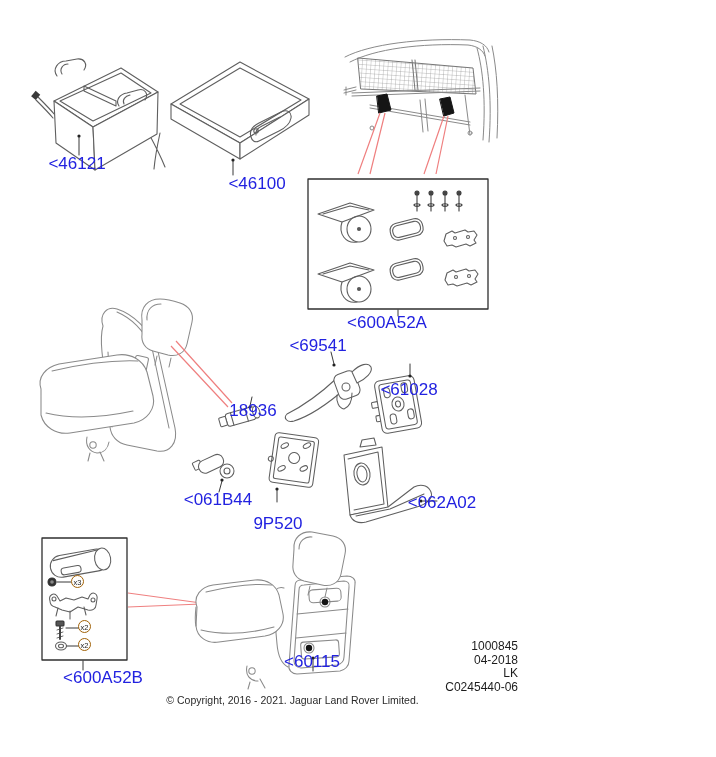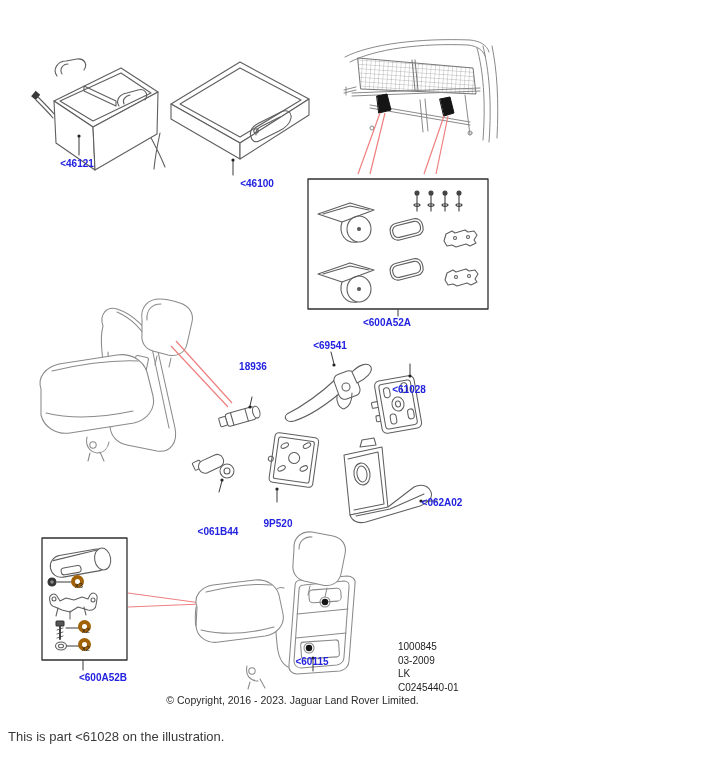--- a/index.html
+++ b/index.html
@@ -1,24 +1,24 @@
 <!DOCTYPE html>
 <html><head>
 <meta charset="utf-8">
 <style>
   html,body{margin:0;padding:0;background:#fff;}
   .stage{position:relative;width:716px;height:757px;background:#fff;overflow:hidden;
          font-family:"Liberation Sans", sans-serif;}
   .stage svg{position:absolute;left:0;top:0;}
-  .lbl{position:absolute;transform:translateX(-50%);font-weight:bold;font-size:10px;
+  .lbl{position:absolute;transform:translateX(-50%);font-weight:normal;font-size:17px;
        color:#2222e0;white-space:nowrap;cursor:pointer;line-height:13px;}
-  .qty{position:absolute;width:13px;height:13px;border:4px solid #a16207;border-radius:50%;
+  .qty{position:absolute;width:13px;height:13px;border:1px solid #a16207;border-radius:50%;
        font-size:7.5px;line-height:13px;text-align:center;color:#222;background:#fff;box-sizing:border-box;}
-  .info{position:absolute;left:398px;top:640px;width:120px;text-align:left;
-        font-size:10px;line-height:13.7px;color:#1c1c1c;}
+  .info{position:absolute;left:398px;top:640px;width:120px;text-align:right;
+        font-size:12px;line-height:13.7px;color:#1c1c1c;}
   .copyright{position:absolute;left:165px;top:694px;width:255px;text-align:center;
              font-size:10.5px;color:#2b2b2b;}
   .caption{position:absolute;left:8px;top:729px;font-size:13px;color:#3a3a3a;}
 </style>
 </head>
 <body>
 
 <div class="stage">
 
 <svg width="716" height="726" viewBox="0 0 716 726">
@@ -291,37 +291,36 @@
     <path d="M299,549 C299,541 305,536 312,537" fill="none"></path>
     <path d="M310,586 L308,595 M327,588 L325,597" fill="none"></path>
     <path d="M313,659 L313,671" stroke="#222" stroke-width="0.9" fill="none"></path>
     <circle cx="313" cy="658" r="1.6" fill="#222" stroke="none"></circle>
   </g>
 </svg>
 
 <div class="lbl" style="left:77px;top:157px;">&lt;46121</div>
 <div class="lbl" style="left:232px;top:177px;margin-left:25px;">&lt;46100</div>
 <div class="lbl" style="left:387px;top:316px;">&lt;600A52A</div>
-<div class="lbl" style="left:330px;top:339px;">&lt;69541</div>
-<div class="lbl" style="left:253px;top:360px;text-align:center;">18936</div>
+<div class="lbl" style="left:318px;top:339px;">&lt;69541</div>
+<div class="lbl" style="left:253px;top:404px;text-align:center;">18936</div>
 <div class="lbl" style="left:409px;top:351px;margin-top:32px;">&lt;61028</div>
-<div class="lbl" style="left:218px;top:493px;margin-top:32px;">&lt;061B44</div>
+<div class="lbl" style="left:218px;top:493px;">&lt;061B44</div>
 <div class="lbl" style="left:278px;top:517px;">9P520</div>
 <div class="lbl" style="left:442px;top:496px;">&lt;062A02</div>
 <div class="lbl" style="left:82px;top:671px;margin-left:21px;">&lt;600A52B</div>
 <div class="lbl" style="left:312px;top:655px;">&lt;60115</div>
 
 <div class="qty" style="left:71px;top:575px;">x3</div>
 <div class="qty" style="left:78px;top:620px;">x2</div>
 <div class="qty" style="left:78px;top:638px;">x2</div>
 
 <div class="info">
   <div>1000845</div>
-  <div>03-2009</div>
+  <div>04-2018</div>
   <div>LK</div>
-  <div>C0245440-01</div>
+  <div>C0245440-06</div>
 </div>
 
-<div class="copyright">© Copyright, 2016 - 2023. Jaguar Land Rover Limited.</div>
-
-<div class="caption">This is part &lt;61028 on the illustration.</div>
+<div class="copyright">© Copyright, 2016 - 2021. Jaguar Land Rover Limited.</div>
+
 
 </div>
 
 </body></html>

